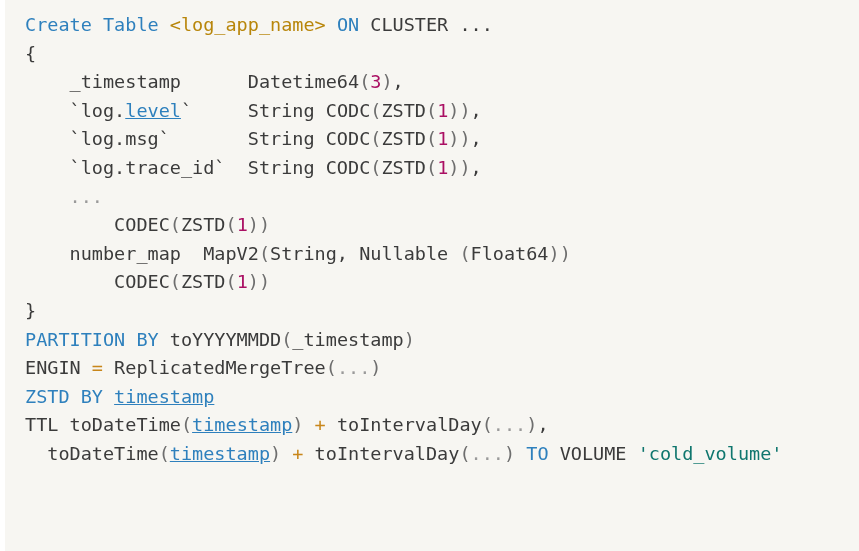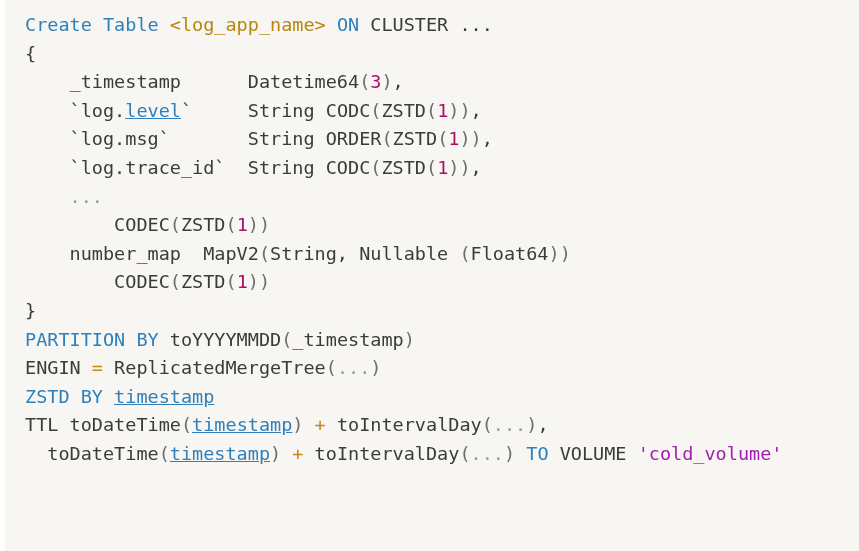--- a/index.html
+++ b/index.html
@@ -42,34 +42,34 @@
     letter-spacing: 0px;
     min-height: 28.6px;
   }
   .tok { white-space: pre; }
   .tok-plain    { color: #3b3b3b; }
   .tok-keyword  { color: #2e80bd; }
   .tok-ident    { color: #2e80bd; text-decoration: underline; }
   .tok-placeholder { color: #b8860b; }
   .tok-operator { color: #c8861a; }
   .tok-number   { color: #aa0f63; }
-  .tok-string   { color: #a21caf; text-align: center; }
+  .tok-string   { color: #0f766e; text-align: center; }
   .tok-punct    { color: #6e6e6e; }
   .tok-dim      { color: #9a9a9a; }
 </style>
 </head>
 <body>
 
 <div id="code-block">
   <div class="code-lines">
       <div class="code-line"><span class="tok tok-keyword">Create Table </span><span class="tok tok-placeholder">&lt;log_app_name&gt;</span><span class="tok tok-plain"> </span><span class="tok tok-keyword">ON</span><span class="tok tok-plain"> CLUSTER ...</span></div>
       <div class="code-line"><span class="tok tok-plain">{</span></div>
       <div class="code-line"><span class="tok tok-plain">    _timestamp      Datetime64</span><span class="tok tok-punct">(</span><span class="tok tok-number">3</span><span class="tok tok-punct">)</span><span class="tok tok-plain">,</span></div>
       <div class="code-line"><span class="tok tok-plain">    `log.</span><span class="tok tok-ident">level</span><span class="tok tok-plain">`     String CODC</span><span class="tok tok-punct">(</span><span class="tok tok-plain">ZSTD</span><span class="tok tok-punct">(</span><span class="tok tok-number">1</span><span class="tok tok-punct">))</span><span class="tok tok-plain">,</span></div>
-      <div class="code-line"><span class="tok tok-plain">    `log.msg`       String ORDER</span><span class="tok tok-punct">(</span><span class="tok tok-plain">ZSTD</span><span class="tok tok-punct">(</span><span class="tok tok-number">1</span><span class="tok tok-punct">))</span><span class="tok tok-plain">,</span></div>
+      <div class="code-line"><span class="tok tok-plain">    `log.msg`       String CODC</span><span class="tok tok-punct">(</span><span class="tok tok-plain">ZSTD</span><span class="tok tok-punct">(</span><span class="tok tok-number">1</span><span class="tok tok-punct">))</span><span class="tok tok-plain">,</span></div>
       <div class="code-line"><span class="tok tok-plain">    `log.trace_id`  String CODC</span><span class="tok tok-punct">(</span><span class="tok tok-plain">ZSTD</span><span class="tok tok-punct">(</span><span class="tok tok-number">1</span><span class="tok tok-punct">))</span><span class="tok tok-plain">,</span></div>
       <div class="code-line"><span class="tok tok-dim">    ...</span></div>
       <div class="code-line"><span class="tok tok-plain">        CODEC</span><span class="tok tok-punct">(</span><span class="tok tok-plain">ZSTD</span><span class="tok tok-punct">(</span><span class="tok tok-number">1</span><span class="tok tok-punct">))</span></div>
       <div class="code-line"><span class="tok tok-plain">    number_map  MapV2</span><span class="tok tok-punct">(</span><span class="tok tok-plain">String, Nullable </span><span class="tok tok-punct">(</span><span class="tok tok-plain">Float64</span><span class="tok tok-punct">))</span></div>
       <div class="code-line"><span class="tok tok-plain">        CODEC</span><span class="tok tok-punct">(</span><span class="tok tok-plain">ZSTD</span><span class="tok tok-punct">(</span><span class="tok tok-number">1</span><span class="tok tok-punct">))</span></div>
       <div class="code-line"><span class="tok tok-plain">}</span></div>
       <div class="code-line"><span class="tok tok-keyword">PARTITION BY</span><span class="tok tok-plain"> toYYYYMMDD</span><span class="tok tok-punct">(</span><span class="tok tok-plain">_timestamp</span><span class="tok tok-punct">)</span></div>
       <div class="code-line"><span class="tok tok-plain">ENGIN </span><span class="tok tok-operator">=</span><span class="tok tok-plain"> ReplicatedMergeTree</span><span class="tok tok-punct">(</span><span class="tok tok-dim">...</span><span class="tok tok-punct">)</span></div>
       <div class="code-line"><span class="tok tok-keyword">ZSTD BY</span><span class="tok tok-plain"> </span><span class="tok tok-ident">timestamp</span></div>
       <div class="code-line"><span class="tok tok-plain">TTL toDateTime</span><span class="tok tok-punct">(</span><span class="tok tok-ident">timestamp</span><span class="tok tok-punct">)</span><span class="tok tok-plain"> </span><span class="tok tok-operator">+</span><span class="tok tok-plain"> toIntervalDay</span><span class="tok tok-punct">(</span><span class="tok tok-dim">...</span><span class="tok tok-punct">)</span><span class="tok tok-plain">,</span></div>

